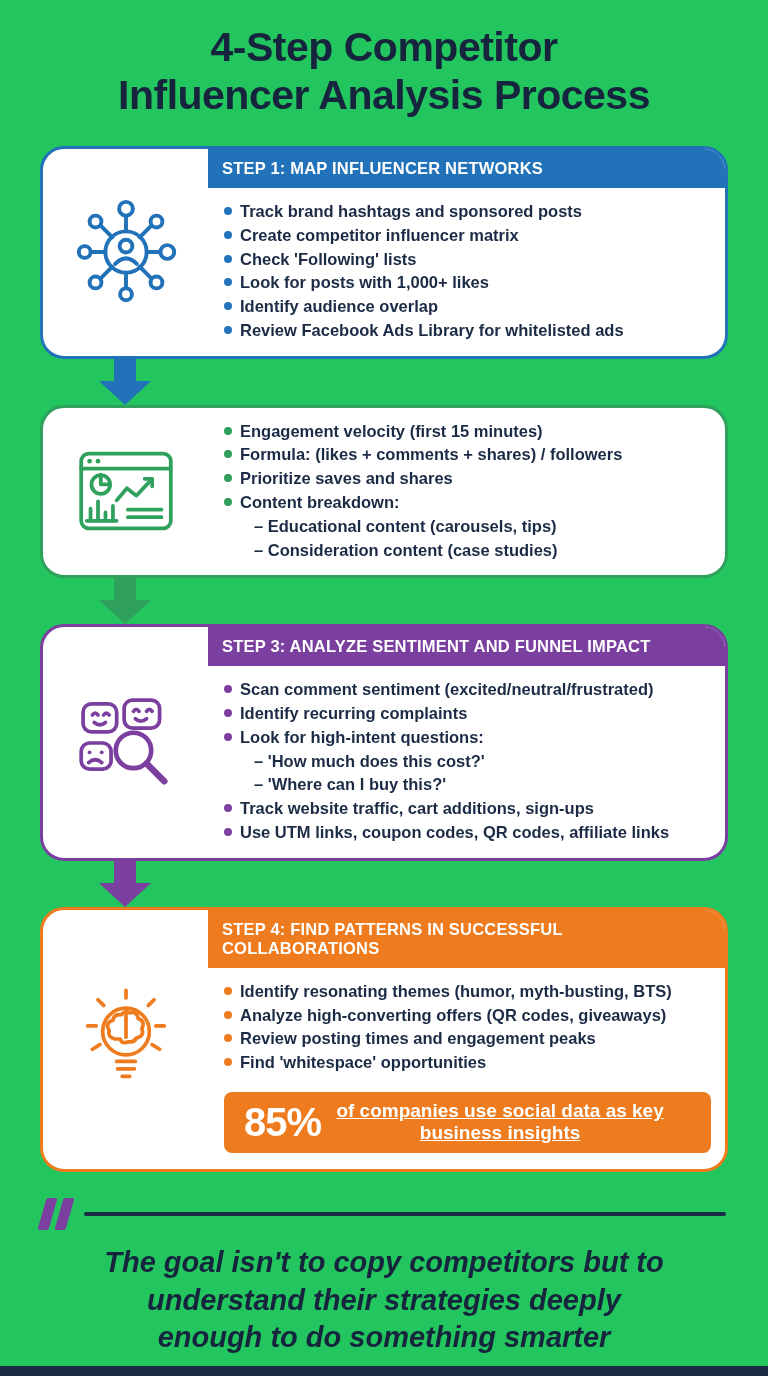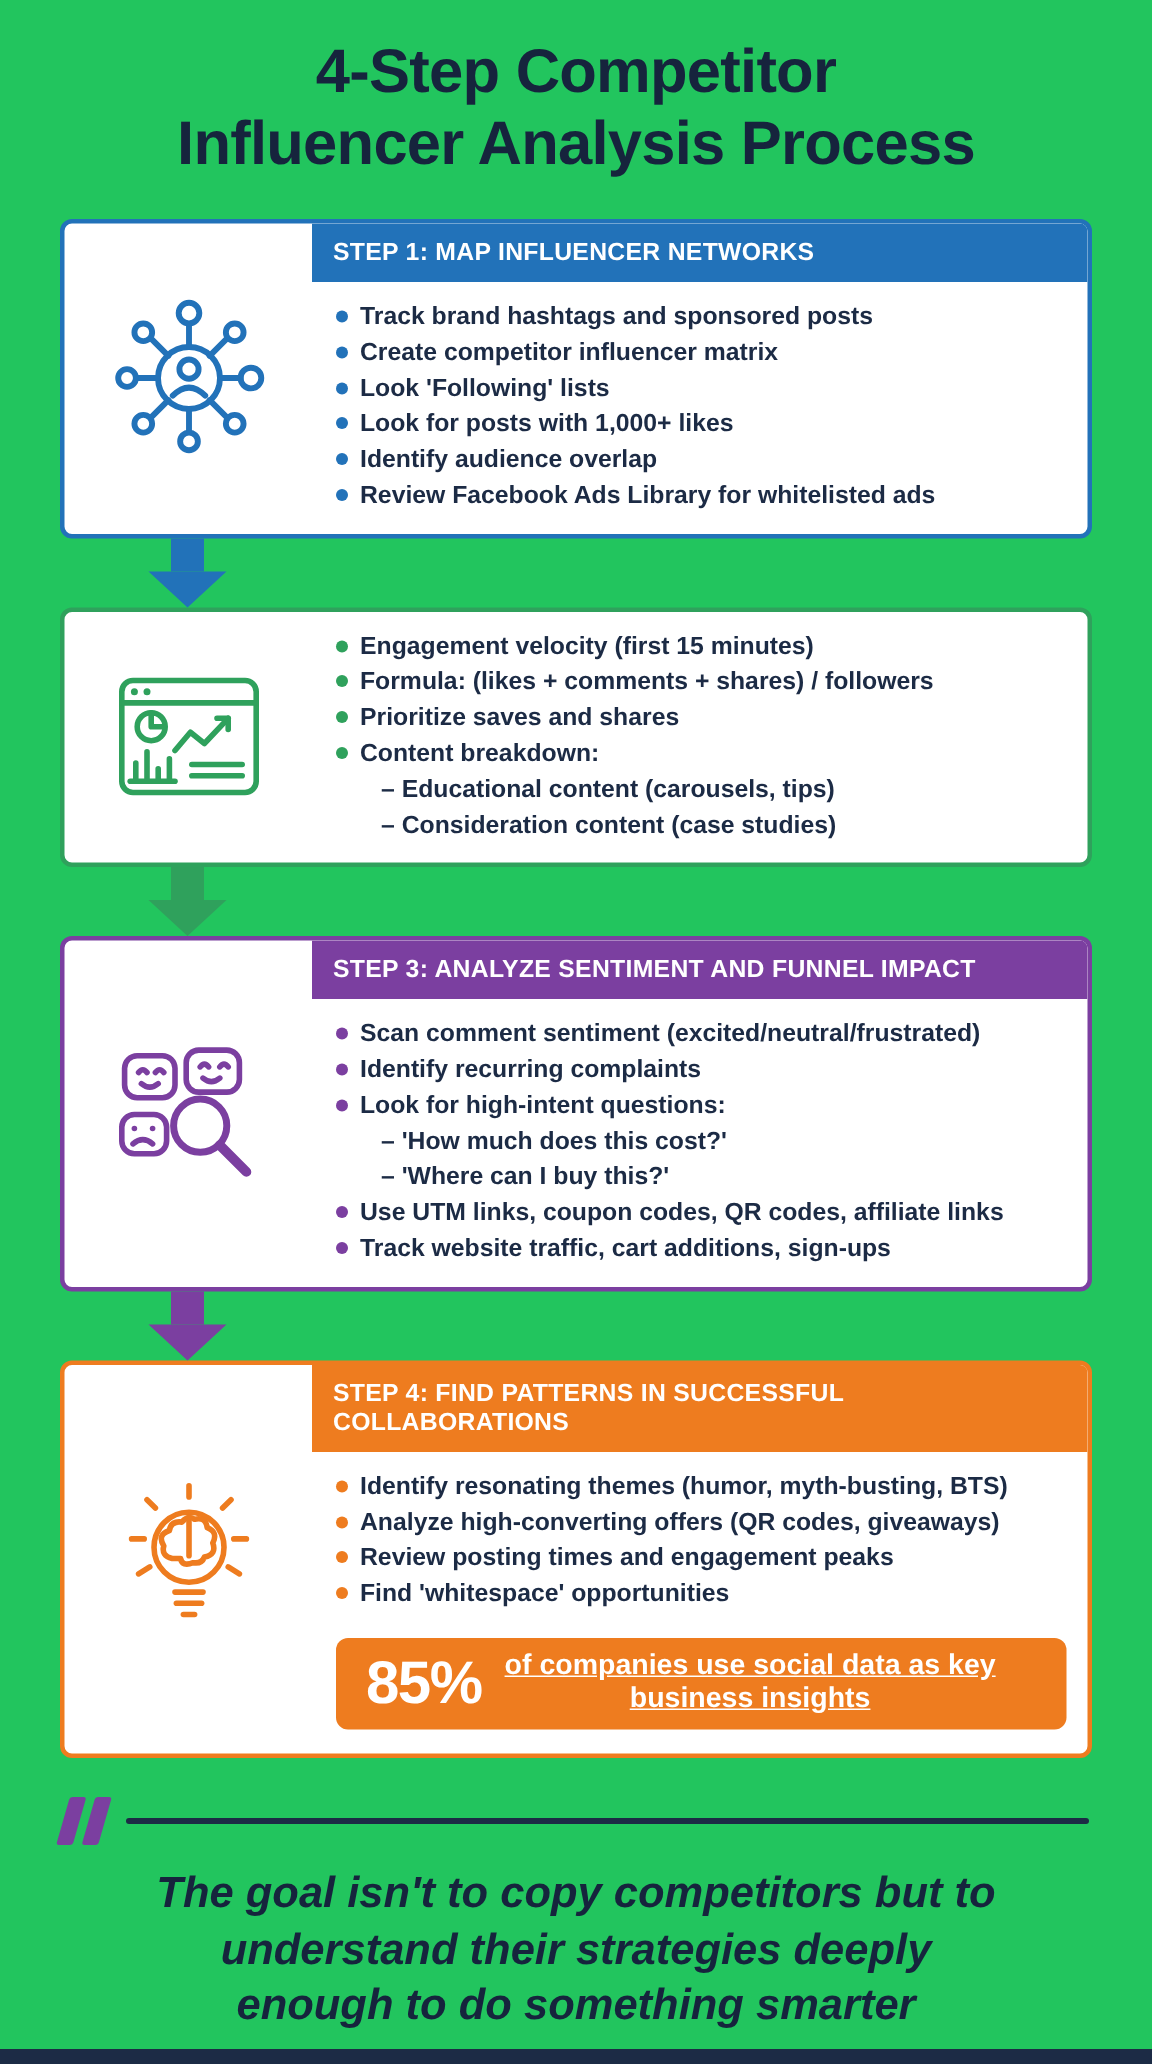--- a/index.html
+++ b/index.html
@@ -8,21 +8,21 @@
   .page {
     position:relative; width:768px; height:1376px; margin:0 auto;
     background:#22c55e; color:#1c2b45; overflow:hidden;
   }
   .title {
     padding-top:24px; text-align:center; font-weight:800;
     font-size:41px; line-height:1.17; letter-spacing:-0.5px; color:#16243d;
     margin-bottom:26px;
   }
   .card {
-    margin:0 40px; background:#ffffff; border-radius:8px;
+    margin:0 40px; background:#ffffff; border-radius:24px;
     display:flex; overflow:hidden; border:3px solid;
   }
   .icon-col { flex:0 0 165px; display:flex; align-items:center; justify-content:center; }
   .content-col { flex:1; display:flex; flex-direction:column; min-width:0; }
   .step-header {
     color:#ffffff; font-weight:700; font-size:16.5px; letter-spacing:.2px;
     padding:10px 14px;
   }
   ul.bullets { list-style:none; padding:10px 12px 12px 16px; font-size:16.5px; font-weight:600; }
   ul.bullets li { position:relative; padding-left:16px; margin:3px 0; line-height:1.26; }
@@ -91,21 +91,21 @@
           <circle cx="18" cy="60" r="6"></circle>
           <circle cx="29" cy="29" r="6"></circle>
         </svg>
       </span>
     </div>
     <div class="content-col">
       <div class="step-header">STEP 1: MAP INFLUENCER NETWORKS</div>
       <ul class="bullets">
         <li><span class="dot"></span><span>Track brand hashtags and sponsored posts</span></li>
         <li><span class="dot"></span><span>Create competitor influencer matrix</span></li>
-        <li><span class="dot"></span><span>Look 'Following' lists</span></li>
+        <li><span class="dot"></span><span>Check 'Following' lists</span></li>
         <li><span class="dot"></span><span>Look for posts with 1,000+ likes</span></li>
         <li><span class="dot"></span><span>Identify audience overlap</span></li>
         <li><span class="dot"></span><span>Review Facebook Ads Library for whitelisted ads</span></li>
       </ul>
     </div>
   </div>
 
   <div class="arrow blue">
     <div class="shaft"></div>
     <div class="head"></div>
@@ -166,22 +166,22 @@
       </span>
     </div>
     <div class="content-col">
       <div class="step-header">STEP 3: ANALYZE SENTIMENT AND FUNNEL IMPACT</div>
       <ul class="bullets">
         <li><span class="dot"></span><span>Scan comment sentiment (excited/neutral/frustrated)</span></li>
         <li><span class="dot"></span><span>Identify recurring complaints</span></li>
         <li><span class="dot"></span><span>Look for high-intent questions:</span></li>
         <li class="sub"><span>– 'How much does this cost?'</span></li>
         <li class="sub"><span>– 'Where can I buy this?'</span></li>
+        <li><span class="dot"></span><span>Track website traffic, cart additions, sign-ups</span></li>
         <li><span class="dot"></span><span>Use UTM links, coupon codes, QR codes, affiliate links</span></li>
-        <li><span class="dot"></span><span>Track website traffic, cart additions, sign-ups</span></li>
       </ul>
     </div>
   </div>
 
   <div class="arrow purple">
     <div class="shaft"></div>
     <div class="head"></div>
   </div>
 
   <div class="card step4">

